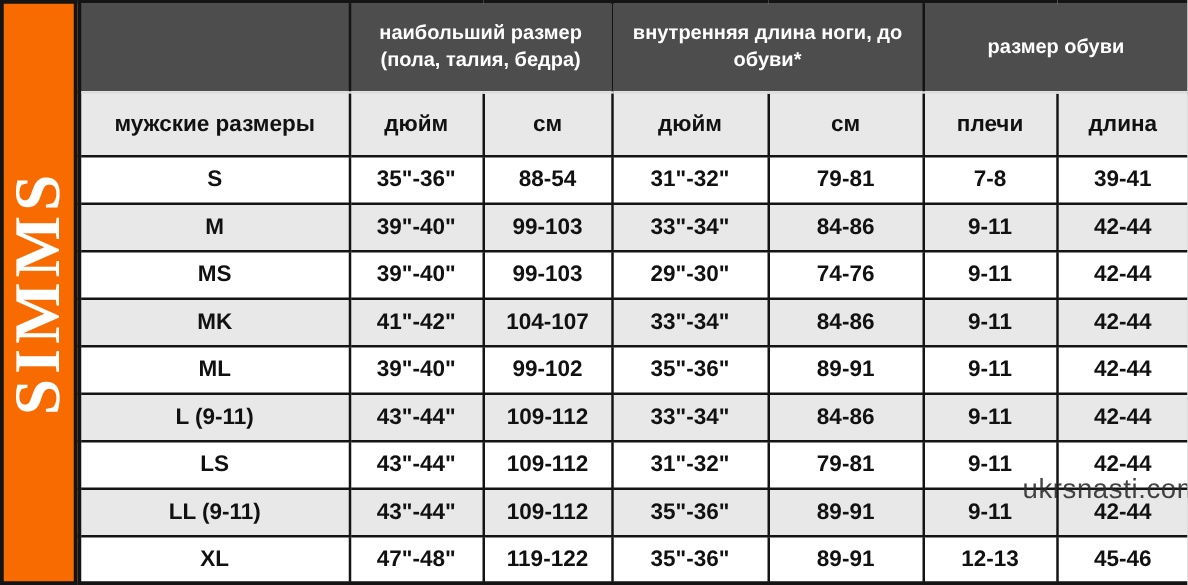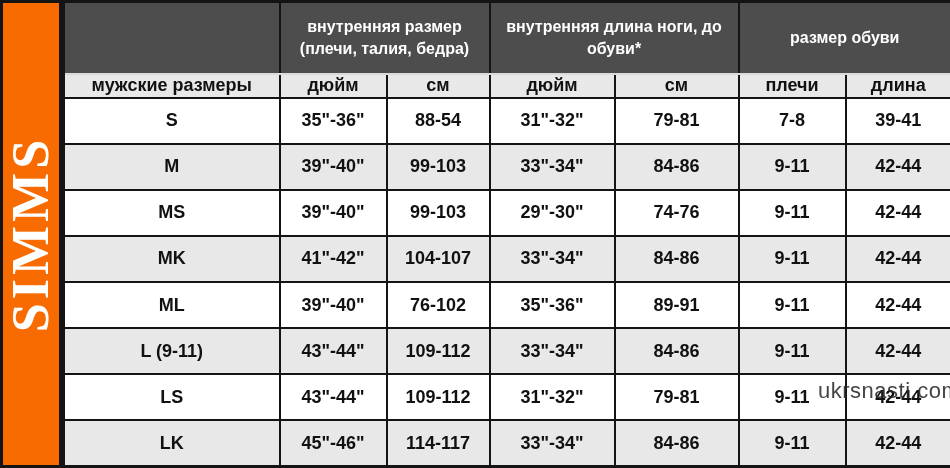--- a/index.html
+++ b/index.html
@@ -15,21 +15,21 @@
 
   
   table{border-collapse:collapse;table-layout:fixed;width:888px;height:468px;
     border:3px solid #141414;}
   th,td{border:2px solid #141414;text-align:center;vertical-align:middle;
     overflow:hidden;padding:0;box-sizing:border-box;}
   tr.group-row{height:72px;}
   tr.group-row th{background:var(--header-bg,#4D4D4D);color:#ffffff;
     font-size:16px;font-weight:bold;line-height:1.35;padding:2px 10px;
     border-bottom:2px solid #DADADA;}
-  tr.sub-row{height:24px;}
+  tr.sub-row{height:51px;}
   tr.sub-row th{background:var(--subheader-bg,#E8E8E8);color:#111;
     font-size:18px;font-weight:bold;border-top:2px solid #DADADA;}
   tbody tr{height:30px;}
   tbody td{font-size:18px;font-weight:bold;color:#111;background:#ffffff;}
   tbody tr:nth-child(even) td{background:var(--row-alt-bg,#E8E8E8);}
 
   
   .watermark{position:absolute;left:818px;top:378px;font-size:22px;
     color:rgba(42,42,42,0.88);letter-spacing:0.5px;font-weight:400;
     pointer-events:none;white-space:nowrap;}
@@ -49,21 +49,21 @@
       <col style="width:107px">
       <col style="width:103px">
       <col style="width:125px">
       <col style="width:124px">
       <col style="width:107px">
       <col style="width:106px">
     </colgroup>
     <thead>
       <tr class="group-row">
         <th></th>
-        <th colspan="2">внутренняя размер (плечи, талия, бедра)</th>
+        <th colspan="2">наибольший размер (пола, талия, бедра)</th>
         <th colspan="2">внутренняя длина ноги, до обуви*</th>
         <th colspan="2">размер обуви</th>
       </tr>
       <tr class="sub-row">
         <th>мужские размеры</th>
         <th>дюйм</th>
         <th>см</th>
         <th>дюйм</th>
         <th>см</th>
         <th>плечи</th>
@@ -103,21 +103,21 @@
           <td>41"-42"</td>
           <td>104-107</td>
           <td>33"-34"</td>
           <td>84-86</td>
           <td>9-11</td>
           <td>42-44</td>
         </tr>
         <tr>
           <td>ML</td>
           <td>39"-40"</td>
-          <td>76-102</td>
+          <td>99-102</td>
           <td>35"-36"</td>
           <td>89-91</td>
           <td>9-11</td>
           <td>42-44</td>
         </tr>
         <tr>
           <td>L (9-11)</td>
           <td>43"-44"</td>
           <td>109-112</td>
           <td>33"-34"</td>
@@ -128,26 +128,35 @@
         <tr>
           <td>LS</td>
           <td>43"-44"</td>
           <td>109-112</td>
           <td>31"-32"</td>
           <td>79-81</td>
           <td>9-11</td>
           <td>42-44</td>
         </tr>
         <tr>
-          <td>LK</td>
-          <td>45"-46"</td>
-          <td>114-117</td>
-          <td>33"-34"</td>
-          <td>84-86</td>
+          <td>LL (9-11)</td>
+          <td>43"-44"</td>
+          <td>109-112</td>
+          <td>35"-36"</td>
+          <td>89-91</td>
           <td>9-11</td>
           <td>42-44</td>
+        </tr>
+        <tr>
+          <td>XL</td>
+          <td>47"-48"</td>
+          <td>119-122</td>
+          <td>35"-36"</td>
+          <td>89-91</td>
+          <td>12-13</td>
+          <td>45-46</td>
         </tr>
       </tbody>
   </table>
 
   <div class="watermark">ukrsnasti.com</div>
 
 </div>
 
 </body></html>

